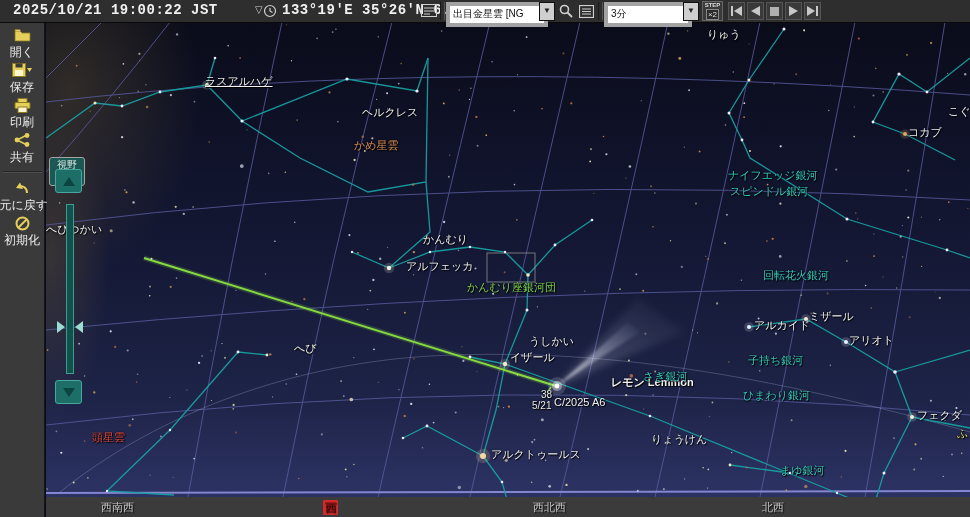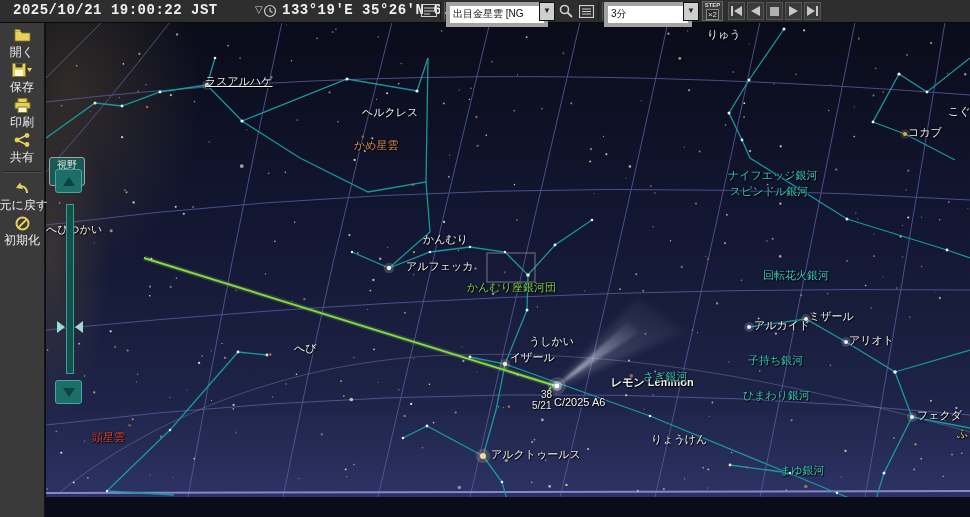--- a/index.html
+++ b/index.html
@@ -686,14 +686,20 @@
       </div>
       <div class="sb-item">
         <div class="ic"><svg width="15" height="15" viewBox="0 0 15 15">
             <circle cx="7.5" cy="7.5" r="6" fill="none" stroke="#e6cf5a" stroke-width="2"></circle>
             <line x1="3.5" y1="11.5" x2="11.5" y2="3.5" stroke="#e6cf5a" stroke-width="2"></line>
           </svg></div>
         <div class="lb">初期化</div>
       </div>
     </div>
 
+  <div id="compass">
+      <span class="cp-item" style="left: 55px;">西南西</span>
+      <span class="cp-item cp-red" style="left: 277px;">西</span>
+      <span class="cp-item" style="left: 487px;">西北西</span>
+      <span class="cp-item" style="left: 716px;">北西</span>
+    </div>
 
 </div>
 
 </body></html>

